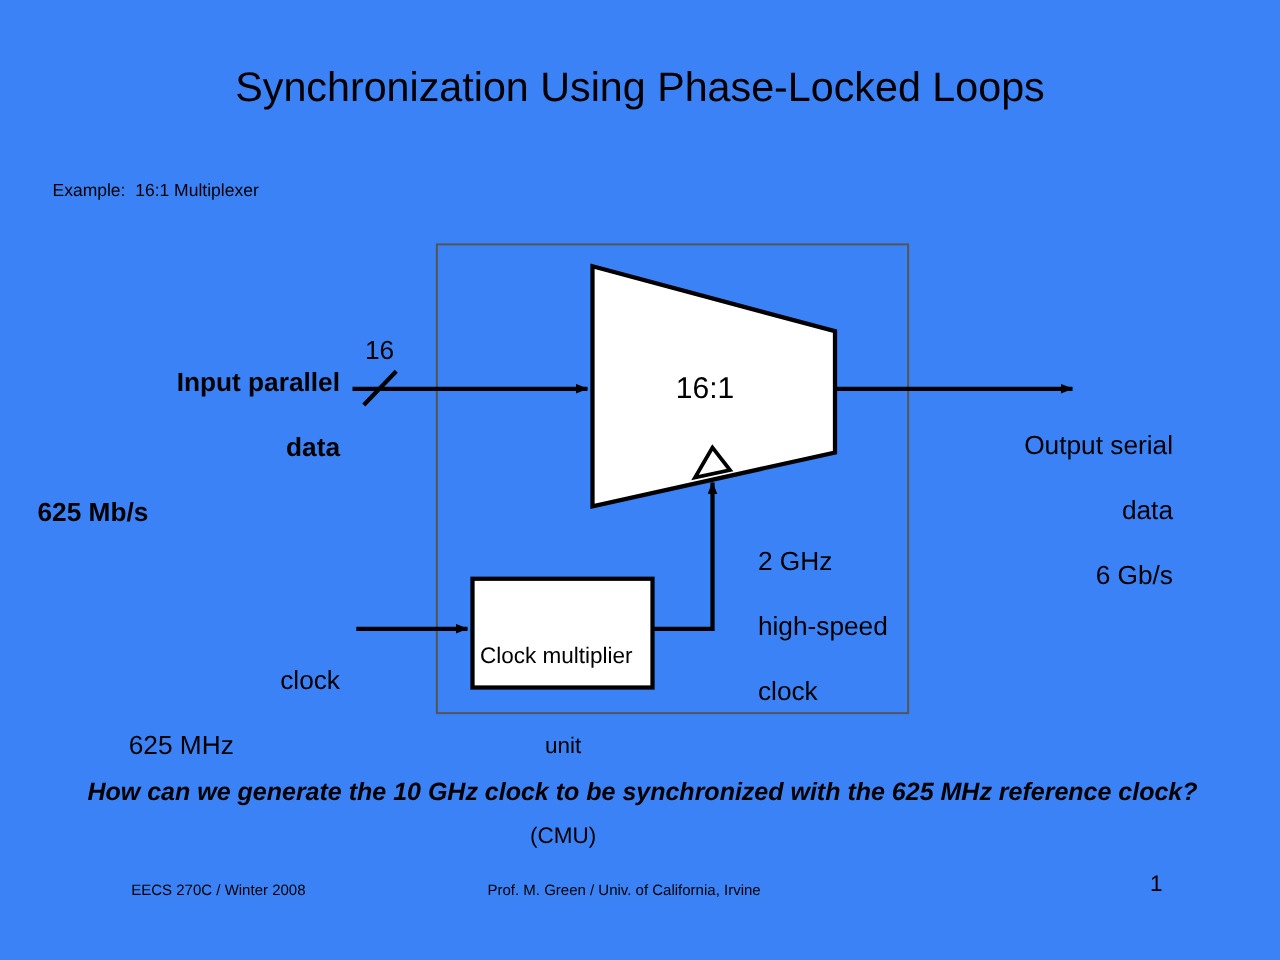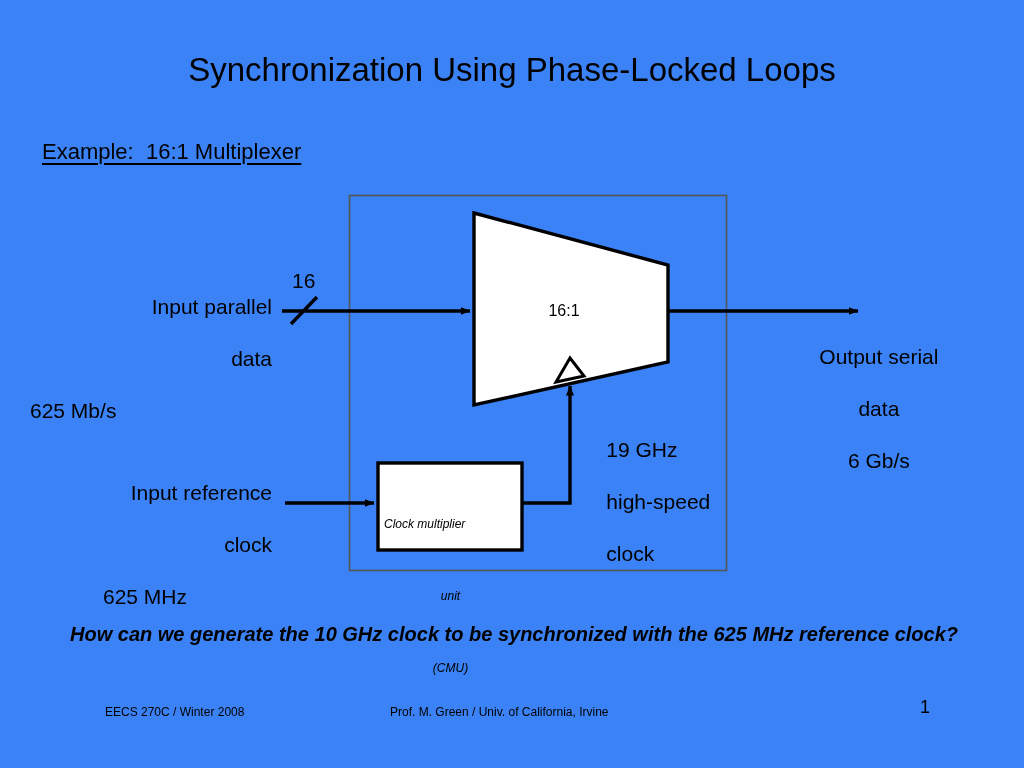--- a/index.html
+++ b/index.html
@@ -32,23 +32,22 @@
     text-align: center;
     font-size: 33px;
     line-height: 40px;
     letter-spacing: 0px;
     white-space: nowrap;
   }
   .subtitle {
     position: absolute;
     left: 42px;
     top: 138px;
-    font-size: 22px;
+    font-size: 14px;
     line-height: 28px;
-    text-decoration: underline;
     text-underline-offset: 4px;
     white-space: pre;
   }
   
   .diagram {
     position: absolute;
     left: 0;
     top: 170px;
     width: 1024px;
     height: 430px;
@@ -58,42 +57,43 @@
     position: absolute;
     font-size: 21px;
     line-height: 26px;
     white-space: pre;
   }
   .lbl-in-parallel {
     left: 30px;
     top: 268px;
     width: 242px;
     text-align: right;
+    font-weight: bold;
   }
   .lbl-in-parallel .rate {
     display: block;
     text-align: left;
     padding-right: 2px;
   }
   .lbl-bus-width {
     left: 292px;
     top: 268px;
     text-align: left;
   }
   .lbl-mux {
     left: 500px;
     top: 298px;
     width: 128px;
     text-align: center;
-    font-size: 16px;
+    font-size: 24px;
   }
   .lbl-out-serial {
     left: 796px;
     top: 318px;
-    text-align: center;
+    text-align: right;
   }
   .lbl-hs-clock {
     left: 583px;
     top: 411px;
     text-align: left;
   }
   .lbl-in-ref {
     left: 20px;
     top: 454px;
     width: 252px;
@@ -103,22 +103,21 @@
     display: block;
     text-align: center;
     padding-right: 2px;
   }
   .cmu-text {
     position: absolute;
     left: 380px;
     top: 464px;
     width: 141px;
     text-align: center;
-    font-style: italic;
-    font-size: 12px;
+    font-size: 18px;
     line-height: 24px;
     white-space: pre;
   }
   .cmu-text .l1 { display: block; text-align: left; padding-left: 4px; }
   .cmu-text .l2 { display: block; }
   .cmu-text .l3 { display: block; }
   
   .question {
     position: absolute;
     left: 70px;
@@ -204,27 +203,27 @@
 
   <div class="lbl lbl-mux">16:1</div>
 
   <div class="lbl lbl-out-serial">
     <span>Output serial</span><br>
     <span>data</span><br>
     <span>6 Gb/s</span>
   </div>
 
   <div class="lbl lbl-hs-clock">
-    <span>19 GHz</span><br>
+    <span>2 GHz</span><br>
     <span>high-speed</span><br>
     <span>clock</span>
   </div>
 
   <div class="lbl lbl-in-ref">
-    <span>Input reference</span><br>
+    <br>
     <span>clock</span>
     <span class="rate">625 MHz</span>
   </div>
 
   <div class="cmu-text">
     <span class="l1">Clock multiplier</span>
     <span class="l2">unit</span>
     <span class="l3">(CMU)</span>
   </div>
 

